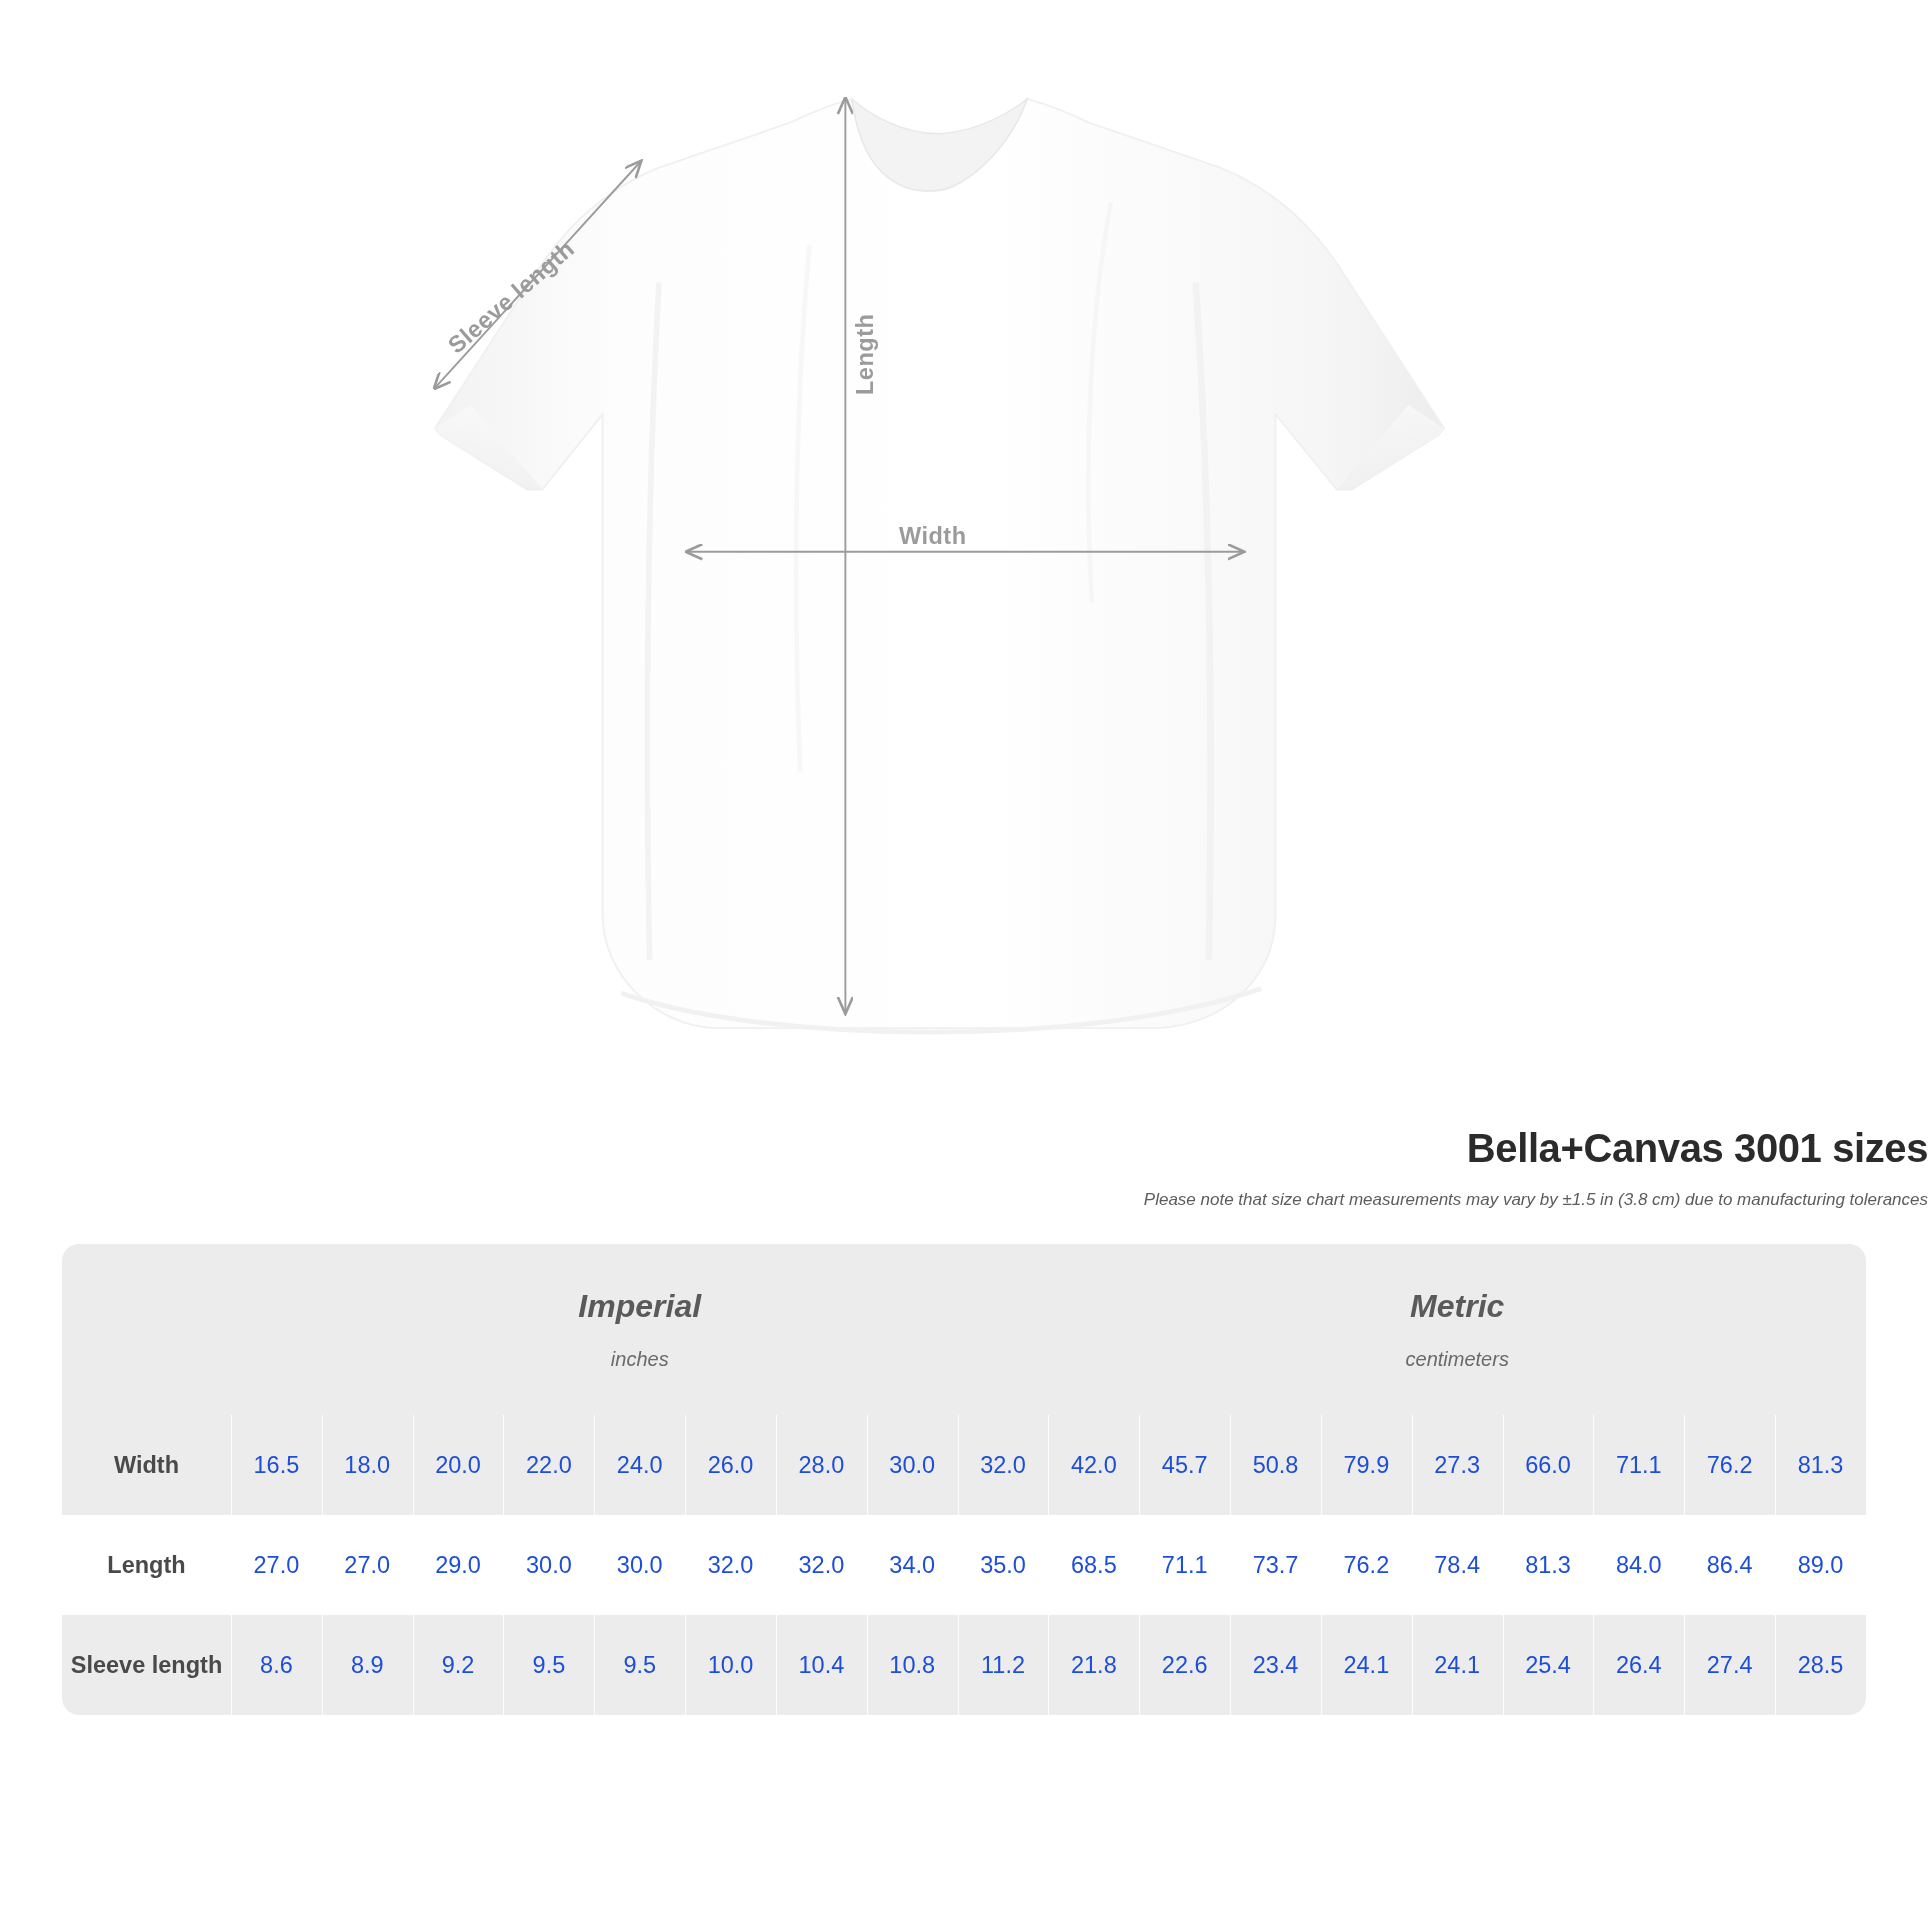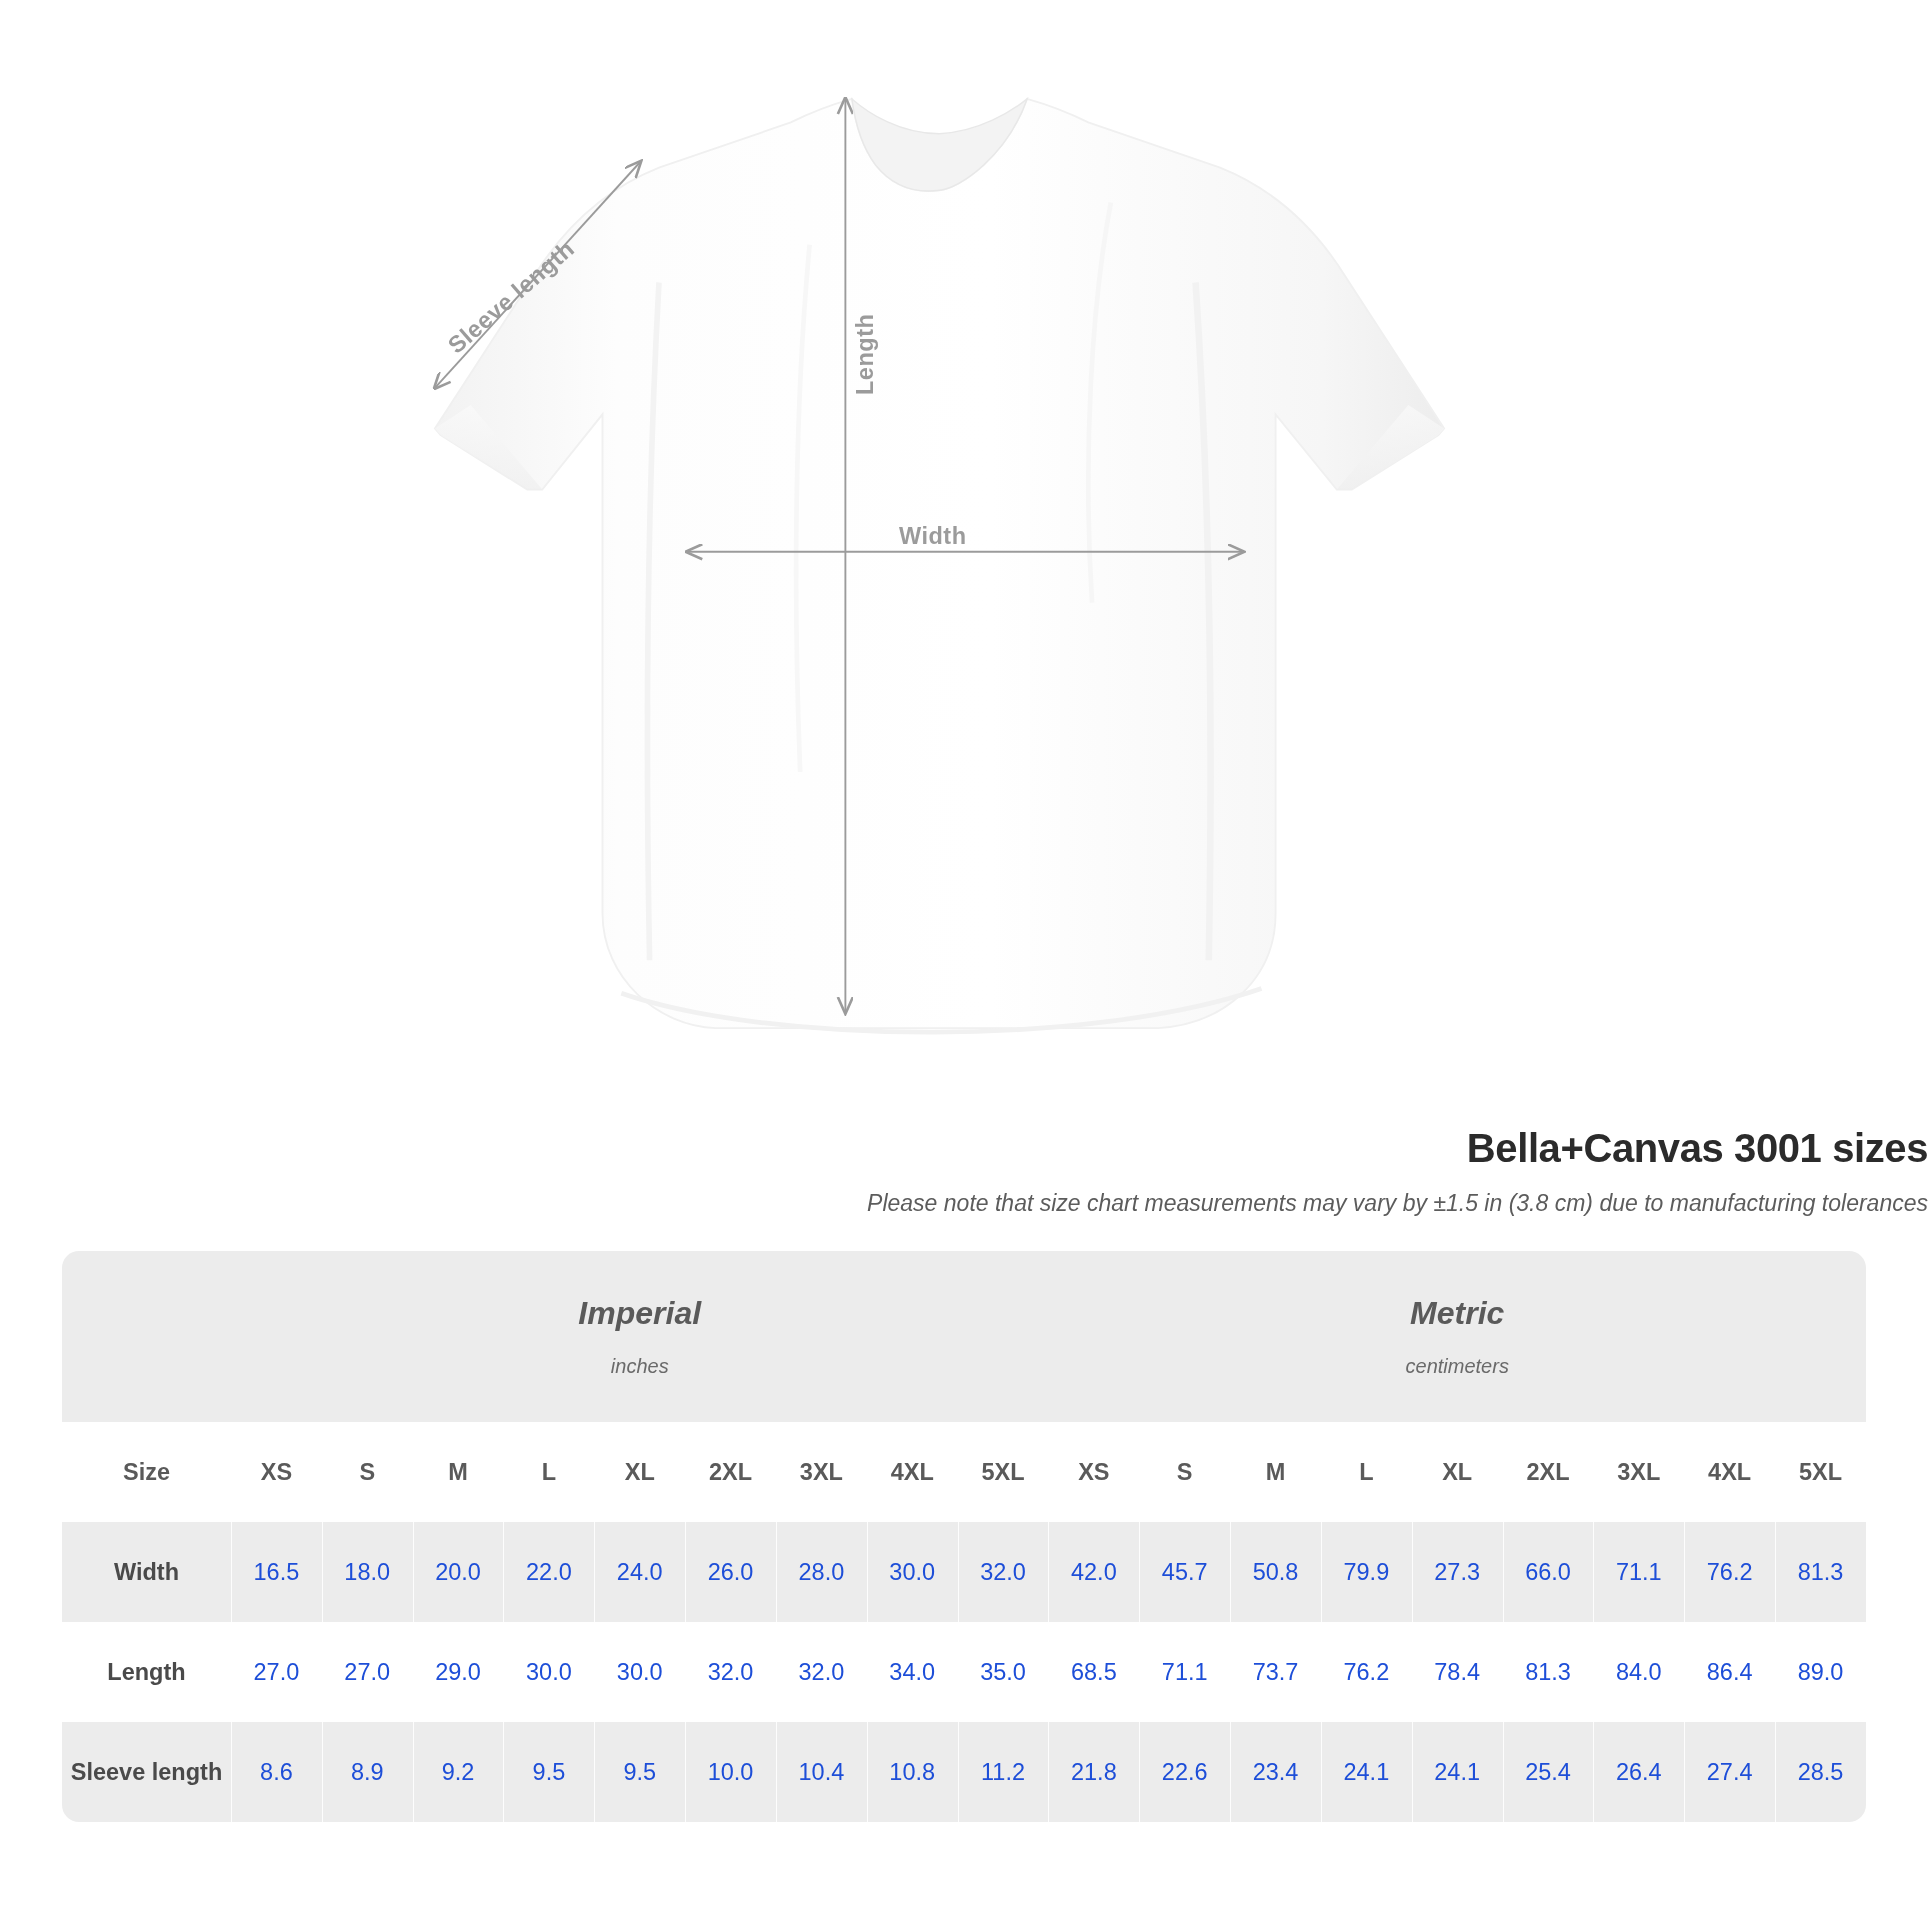--- a/index.html
+++ b/index.html
@@ -66,21 +66,21 @@
     margin-top: 15px;
   }
   .chart-title {
     font-size: 40px;
     font-weight: bold;
     color: #2b2b2b;
     letter-spacing: -0.4px;
   }
   .chart-subtitle {
     margin-top: 19px;
-    font-size: 23px;
+    font-size: 17px;
     font-style: italic;
     color: #5c5c5c;
   }
 
   
   .table-wrap {
     margin: 34px 62px 0 62px;
   }
   table.size-table {
     width: 100%;
@@ -274,41 +274,20 @@
           <td colspan="9">
             <div class="unit-name">Imperial</div>
             <div class="unit-sub">inches</div>
           </td>
           <td colspan="9" class="last">
             <div class="unit-name">Metric</div>
             <div class="unit-sub">centimeters</div>
           </td>
         </tr>
 
-        <tr class="head-row">
-          <td class="rowlabel">Size</td>
-          <td>XS</td>
-          <td>S</td>
-          <td>M</td>
-          <td>L</td>
-          <td>XL</td>
-          <td>2XL</td>
-          <td>3XL</td>
-          <td>4XL</td>
-          <td>5XL</td>
-          <td>XS</td>
-          <td>S</td>
-          <td>M</td>
-          <td>L</td>
-          <td>XL</td>
-          <td>2XL</td>
-          <td>3XL</td>
-          <td>4XL</td>
-          <td>5XL</td>
-        </tr>
 
         <tr class="data-row shade">
           <td class="rowlabel firstcell">Width</td>
           <td class="cell-sep">16.5</td>
           <td class="cell-sep">18.0</td>
           <td class="cell-sep">20.0</td>
           <td class="cell-sep">22.0</td>
           <td class="cell-sep">24.0</td>
           <td class="cell-sep">26.0</td>
           <td class="cell-sep">28.0</td>

